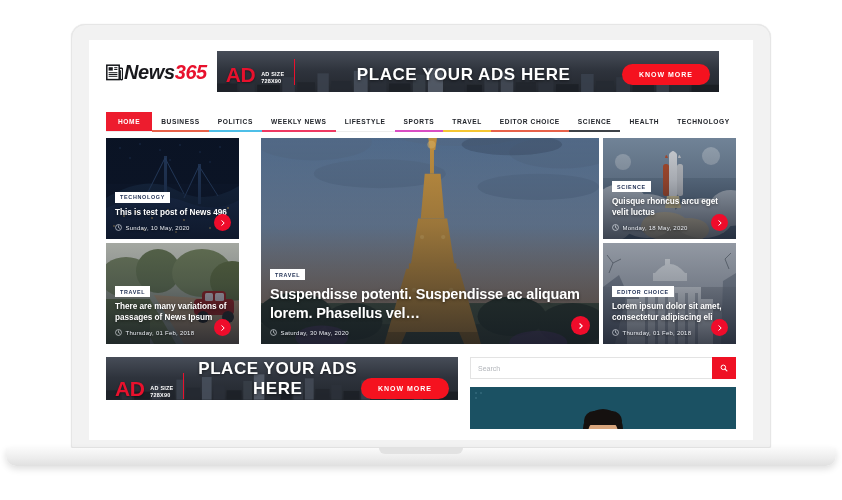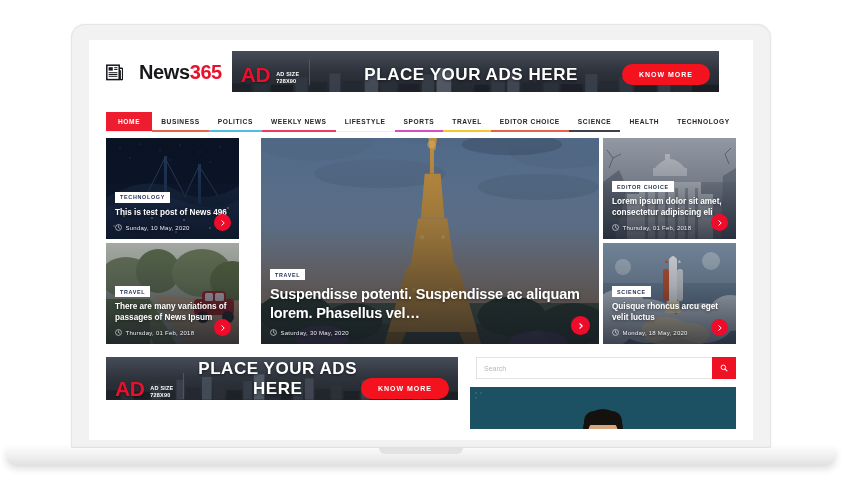--- a/index.html
+++ b/index.html
@@ -48,21 +48,21 @@
     overflow: hidden;
   }
   .page { width: 664px; padding: 0; }
 
   
   .header {
     display: flex; align-items: center;
     padding: 11px 0 10px 0;
     margin: 0 17px;
   }
-  .logo { display: flex; align-items: center; gap: 16px; }
+  .logo { display: flex; align-items: center; gap: 1px; font-style: italic; }
   .logo-icon { width: 17px; height: 18px; display:block; }
   .logo-text {
     font-size: 20px; font-weight: bold; letter-spacing: -0.4px;
     color: #18181c; line-height: 1; white-space: nowrap;
   }
   .logo-text .accent { color: #e8112d; }
 
   
   .ad-banner {
     position: relative; overflow: hidden;
@@ -181,21 +181,20 @@
   }
   .bottom-left { width: 352px; }
   .bottom-right { flex: 1; }
 
   .search-row { display: flex; height: 22px; }
   .search-input {
     flex: 1; border: 1px solid #e3e3e3; border-right: none;
     padding: 0 7px; font-size: 7px; color: #33373d;
     font-family: "Liberation Sans", sans-serif; outline: none;
     background: #ffffff;
-    margin-left: 6px;
   }
   .search-input::placeholder { color: #b3b6bb; }
   .search-btn {
     width: 24px; background: #ef1124; border: none; cursor: pointer;
     display: flex; align-items: center; justify-content: center;
   }
   .search-btn svg { width: 8px; height: 8px; display: block; }
 
   .video-panel {
     margin-top: 8px; height: 42px; background: #1b5163;
@@ -516,20 +515,69 @@
                 </svg>
             </button>
           </div>
         </div>
 
         <div class="hero-col-side">
 
           <div class="card card-sm">
             <div class="card-bg">
               <svg viewBox="0 0 133 101" preserveAspectRatio="xMidYMid slice" style="width:100%;height:100%;display:block">
+                <rect width="133" height="101" fill="#6e8296"></rect>
+                <rect width="133" height="40" fill="#7e92a6"></rect>
+                <g fill="#d8dee4" opacity=".8">
+                  <ellipse cx="18" cy="66" rx="26" ry="20"></ellipse>
+                  <ellipse cx="44" cy="78" rx="30" ry="22"></ellipse>
+                  <ellipse cx="6" cy="86" rx="24" ry="18"></ellipse>
+                  <ellipse cx="100" cy="80" rx="30" ry="20"></ellipse>
+                  <ellipse cx="128" cy="70" rx="22" ry="18"></ellipse>
+                </g>
+                <g fill="#f0d9a8" opacity=".75">
+                  <ellipse cx="62" cy="88" rx="24" ry="14"></ellipse>
+                  <ellipse cx="86" cy="92" rx="20" ry="12"></ellipse>
+                </g>
+                <g>
+                  <rect x="66" y="14" width="8" height="46" rx="3.5" fill="#e8eaec"></rect>
+                  <path d="M66 18 Q70 8 74 18 Z" fill="#e8eaec"></path>
+                  <rect x="60" y="26" width="6" height="32" rx="2.5" fill="#c4542c"></rect>
+                  <rect x="74" y="26" width="6" height="32" rx="2.5" fill="#d6d8da"></rect>
+                  <path d="M62 20 Q63 14 65 20 Z" fill="#c4542c"></path>
+                  <path d="M75 20 Q76 14 78 20 Z" fill="#d6d8da"></path>
+                  <path d="M64 58 L76 58 L78 70 L62 70 Z" fill="#f6e2a6" opacity=".9"></path>
+                </g>
+                <g fill="#c9d2da" opacity=".55">
+                  <circle cx="20" cy="24" r="8"></circle>
+                    <circle cx="108" cy="18" r="9"></circle>
+                </g>
+              </svg>
+            </div>
+            <div class="card-body">
+              <span class="badge">SCIENCE</span>
+              <div class="card-title">Quisque rhoncus arcu eget velit luctus</div>
+              <div class="card-meta">
+                <svg class="clock-icon" viewBox="0 0 10 10">
+                  <circle cx="5" cy="5" r="4.2" fill="none" stroke="#e9ecf2" stroke-width="0.9"></circle>
+                  <path d="M5 2.6 V5 L6.7 6.1" fill="none" stroke="#e9ecf2" stroke-width="0.9" stroke-linecap="round"></path>
+                </svg>
+                <span>Monday, 18 May, 2020</span>
+              </div>
+            </div>
+            <button class="arrow-btn">
+              <svg viewBox="0 0 8 8">
+                  <path d="M2.4 1 L5.6 4 L2.4 7" fill="none" stroke="#fff" stroke-width="1.3" stroke-linecap="round" stroke-linejoin="round"></path>
+                </svg>
+            </button>
+          </div>
+
+          <div class="card card-sm">
+            <div class="card-bg">
+              <svg viewBox="0 0 133 101" preserveAspectRatio="xMidYMid slice" style="width:100%;height:100%;display:block">
                 <rect width="133" height="101" fill="#8d939c"></rect>
                 <rect width="133" height="44" fill="#a5abb4"></rect>
                 <g fill="#cfd3d7">
                   <rect x="36" y="44" width="62" height="57"></rect>
                   <path d="M52 30 Q67 12 82 30 Z"></path>
                   <rect x="62" y="16" width="5" height="10"></rect>
                   <rect x="50" y="30" width="34" height="8"></rect>
                   <rect x="24" y="56" width="16" height="45"></rect>
                   <rect x="94" y="56" width="16" height="45"></rect>
                 </g>
@@ -554,69 +602,20 @@
             </div>
             <div class="card-body">
               <span class="badge">EDITOR CHOICE</span>
               <div class="card-title">Lorem ipsum dolor sit amet, consectetur adipiscing eli</div>
               <div class="card-meta">
                 <svg class="clock-icon" viewBox="0 0 10 10">
                   <circle cx="5" cy="5" r="4.2" fill="none" stroke="#e9ecf2" stroke-width="0.9"></circle>
                   <path d="M5 2.6 V5 L6.7 6.1" fill="none" stroke="#e9ecf2" stroke-width="0.9" stroke-linecap="round"></path>
                 </svg>
                 <span>Thursday, 01 Feb, 2018</span>
-              </div>
-            </div>
-            <button class="arrow-btn">
-              <svg viewBox="0 0 8 8">
-                  <path d="M2.4 1 L5.6 4 L2.4 7" fill="none" stroke="#fff" stroke-width="1.3" stroke-linecap="round" stroke-linejoin="round"></path>
-                </svg>
-            </button>
-          </div>
-
-          <div class="card card-sm">
-            <div class="card-bg">
-              <svg viewBox="0 0 133 101" preserveAspectRatio="xMidYMid slice" style="width:100%;height:100%;display:block">
-                <rect width="133" height="101" fill="#6e8296"></rect>
-                <rect width="133" height="40" fill="#7e92a6"></rect>
-                <g fill="#d8dee4" opacity=".8">
-                  <ellipse cx="18" cy="66" rx="26" ry="20"></ellipse>
-                  <ellipse cx="44" cy="78" rx="30" ry="22"></ellipse>
-                  <ellipse cx="6" cy="86" rx="24" ry="18"></ellipse>
-                  <ellipse cx="100" cy="80" rx="30" ry="20"></ellipse>
-                  <ellipse cx="128" cy="70" rx="22" ry="18"></ellipse>
-                </g>
-                <g fill="#f0d9a8" opacity=".75">
-                  <ellipse cx="62" cy="88" rx="24" ry="14"></ellipse>
-                  <ellipse cx="86" cy="92" rx="20" ry="12"></ellipse>
-                </g>
-                <g>
-                  <rect x="66" y="14" width="8" height="46" rx="3.5" fill="#e8eaec"></rect>
-                  <path d="M66 18 Q70 8 74 18 Z" fill="#e8eaec"></path>
-                  <rect x="60" y="26" width="6" height="32" rx="2.5" fill="#c4542c"></rect>
-                  <rect x="74" y="26" width="6" height="32" rx="2.5" fill="#d6d8da"></rect>
-                  <path d="M62 20 Q63 14 65 20 Z" fill="#c4542c"></path>
-                  <path d="M75 20 Q76 14 78 20 Z" fill="#d6d8da"></path>
-                  <path d="M64 58 L76 58 L78 70 L62 70 Z" fill="#f6e2a6" opacity=".9"></path>
-                </g>
-                <g fill="#c9d2da" opacity=".55">
-                  <circle cx="20" cy="24" r="8"></circle>
-                    <circle cx="108" cy="18" r="9"></circle>
-                </g>
-              </svg>
-            </div>
-            <div class="card-body">
-              <span class="badge">SCIENCE</span>
-              <div class="card-title">Quisque rhoncus arcu eget velit luctus</div>
-              <div class="card-meta">
-                <svg class="clock-icon" viewBox="0 0 10 10">
-                  <circle cx="5" cy="5" r="4.2" fill="none" stroke="#e9ecf2" stroke-width="0.9"></circle>
-                  <path d="M5 2.6 V5 L6.7 6.1" fill="none" stroke="#e9ecf2" stroke-width="0.9" stroke-linecap="round"></path>
-                </svg>
-                <span>Monday, 18 May, 2020</span>
               </div>
             </div>
             <button class="arrow-btn">
               <svg viewBox="0 0 8 8">
                   <path d="M2.4 1 L5.6 4 L2.4 7" fill="none" stroke="#fff" stroke-width="1.3" stroke-linecap="round" stroke-linejoin="round"></path>
                 </svg>
             </button>
           </div>
         </div>
       </div>

